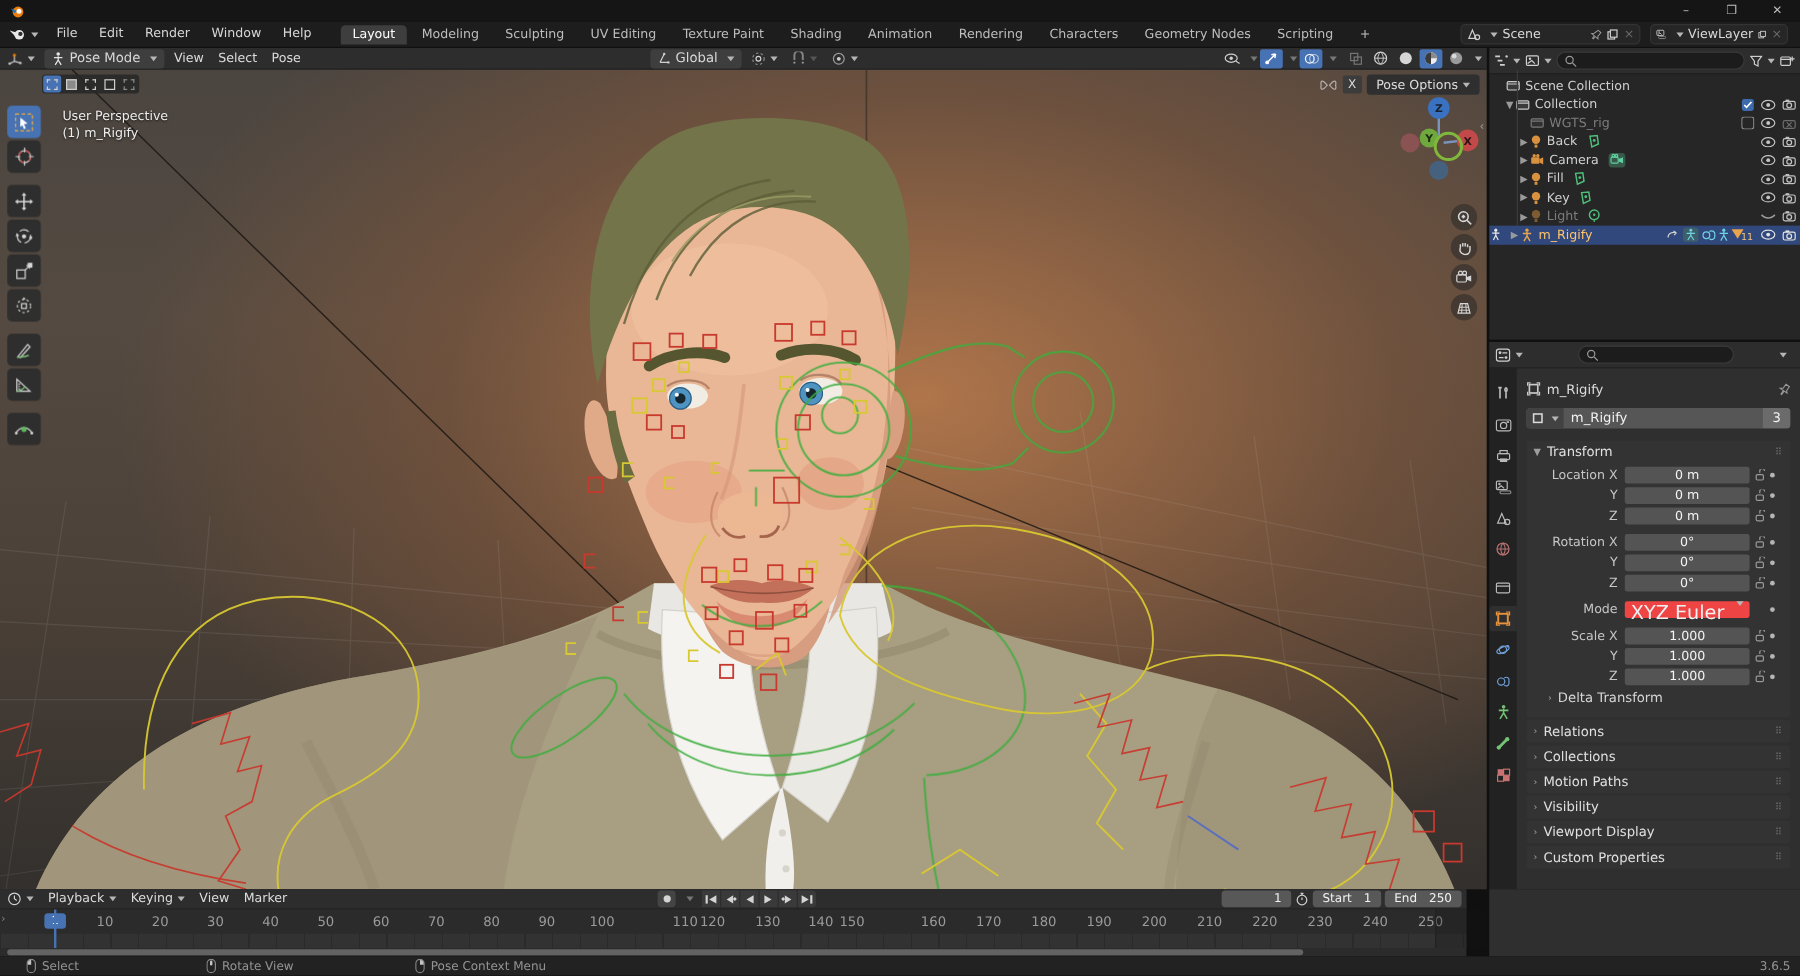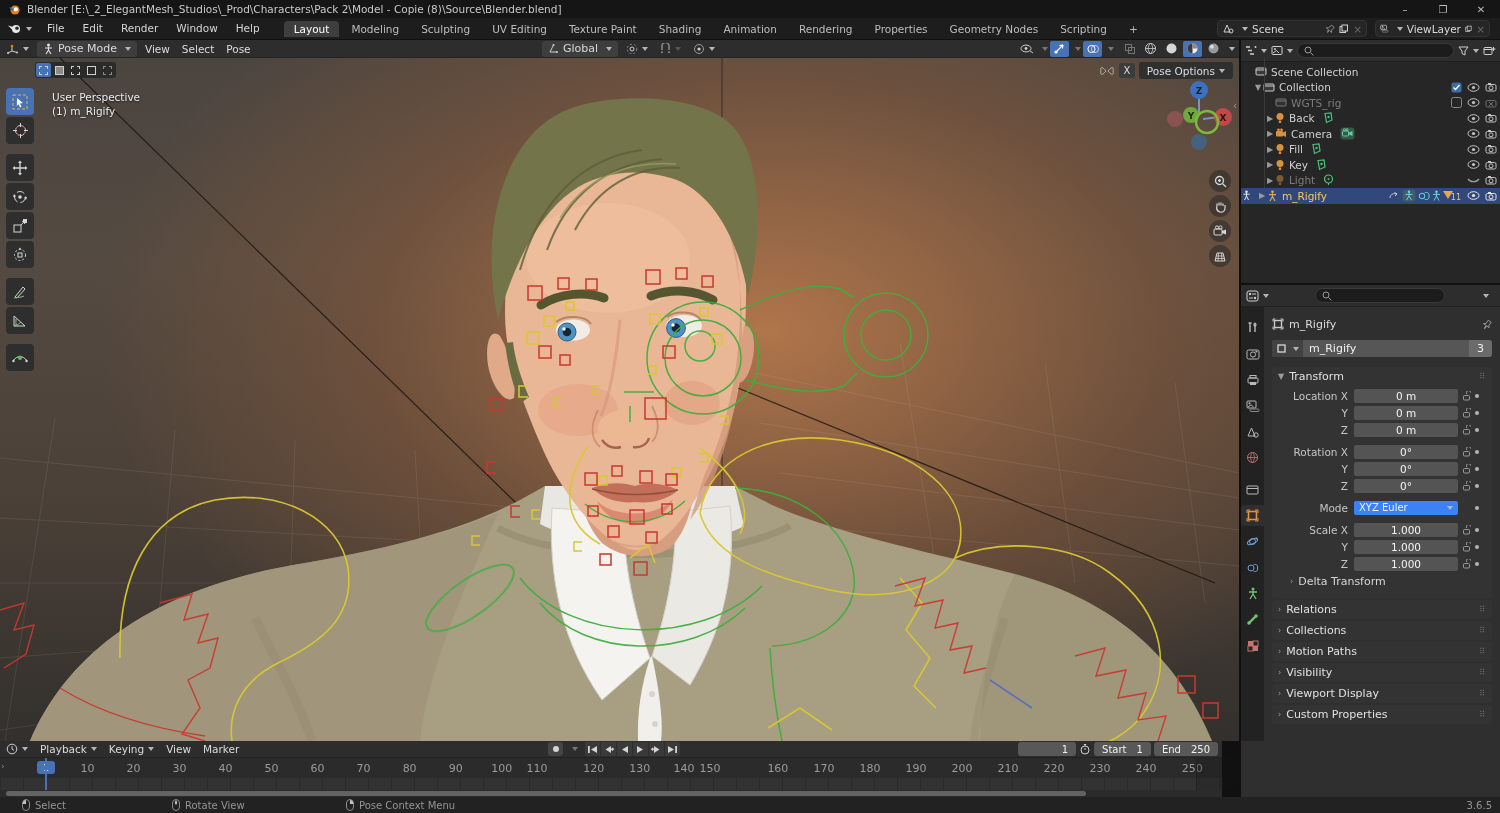--- a/index.html
+++ b/index.html
@@ -71,21 +71,21 @@
   .namefield .chip{background:#424242;height:100%;display:flex;align-items:center;padding:0 4px;gap:2px}
   .namefield .nm{flex:1;padding:0 6px;color:#f1f1f1}
   .namefield .usr{background:#6b6b6b;height:100%;display:flex;align-items:center;padding:0 8px;color:#f1f1f1}
   .panel{background:#333;border-radius:3px;margin-bottom:2px}
   .panelhead{display:flex;align-items:center;height:19px;padding:0 6px;color:#e0e0e0;gap:5px}
   .grip{margin-left:auto;color:#6e6e6e;font-size:8px;letter-spacing:1px}
   .tf{padding:2px 4px 8px 4px}
   .trow{display:flex;align-items:center;height:15px;margin-bottom:2px}
   .trow .tl{width:78px;text-align:right;padding-right:6px;color:#c6c6c6;font-size:10.5px;white-space:nowrap}
   .slider{flex:1;background:#545454;border-radius:2px;height:14px;display:flex;align-items:center;justify-content:center;color:#f4f4f4;font-size:10.5px}
-  .dd{flex:1;background:#3b82f6;border-radius:2px;height:14px;display:flex;align-items:center;color:#f0f0f0;font-size:10px;padding:0 5px}
+  .dd{flex:1;background:#ef4444;border-radius:2px;height:14px;display:flex;align-items:flex-start;color:#f0f0f0;font-size:16px;padding:0 5px}
   .dd .caret{margin-left:auto}
   .lockdot{display:flex;align-items:center;gap:4px;padding-left:4px;width:30px}
   .adot{width:4px;height:4px;border-radius:50%;background:#b5b5b5}
   .gaprow{height:5px}
   .subhead{display:flex;align-items:center;height:17px;color:#d5d5d5;padding-left:14px;gap:5px}
   .arrow{color:#9d9d9d;font-size:8px}
   
   .timeline{position:absolute;left:0;top:741px;width:1222px;height:56px;background:#2b2b2b}
   .tlhead{height:17px;background:#2d2d2d;display:flex;align-items:center;border-bottom:1px solid #222;position:relative}
   .transport{position:absolute;left:548px;top:1px;display:flex;align-items:center;gap:1px}
@@ -111,21 +111,20 @@
 <body>
 
 <div class="app">
 
   <div class="titlebar">
     <svg width="12" height="12" viewBox="0 0 12 12">
         <circle cx="7" cy="7" r="4.5" fill="#e87d0d"></circle>
         <circle cx="7.8" cy="6.4" r="2.1" fill="#fff"></circle>
         <path d="M1 4 L6 6 L4 8 Z" fill="#2a6fb0"></path>
       </svg>
-    <span class="ttl">Blender [E:\_2_ElegantMesh_Studios\_Prod\Characters\Pack 2\Model - Copie (8)\Source\Blender.blend]</span>
     <div class="winbtns">
       <div class="winbtn">–</div>
       <div class="winbtn">❐</div>
       <div class="winbtn">✕</div>
     </div>
   </div>
 
   <div class="topbar">
     <div class="hbtn" style="padding-left:8px">
       <svg width="14" height="11" viewBox="0 0 14 11">
@@ -144,21 +143,21 @@
     </div>
     <div class="wstabs">
       <span class="wstab active">Layout</span>
         <span class="wstab">Modeling</span>
         <span class="wstab">Sculpting</span>
         <span class="wstab">UV Editing</span>
         <span class="wstab">Texture Paint</span>
         <span class="wstab">Shading</span>
         <span class="wstab">Animation</span>
         <span class="wstab">Rendering</span>
-        <span class="wstab">Properties</span>
+        <span class="wstab">Characters</span>
         <span class="wstab">Geometry Nodes</span>
         <span class="wstab">Scripting</span>
         <span class="wstab">+</span>
     </div>
     <div style="margin-left:auto;display:flex;gap:8px;padding-right:10px">
       <div class="idfield" style="width:150px">
         <svg width="12" height="11" viewBox="0 0 12 11">
             <path d="M2 9 L5 2 L8 9 Z" fill="none" stroke="#cdcdcd"></path>
             <circle cx="9" cy="8" r="2" fill="none" stroke="#cdcdcd"></circle>
           </svg>
@@ -1269,21 +1268,21 @@
       <span class="rnum" style="left: 87.427px;">10</span>
         <span class="rnum" style="left: 133.457px;">20</span>
         <span class="rnum" style="left: 179.487px;">30</span>
         <span class="rnum" style="left: 225.517px;">40</span>
         <span class="rnum" style="left: 271.547px;">50</span>
         <span class="rnum" style="left: 317.577px;">60</span>
         <span class="rnum" style="left: 363.607px;">70</span>
         <span class="rnum" style="left: 409.637px;">80</span>
         <span class="rnum" style="left: 455.667px;">90</span>
         <span class="rnum" style="left: 501.697px;">100</span>
-        <span class="rnum" style="left: 537px;">110</span>
+        <span class="rnum" style="left: 571px;">110</span>
         <span class="rnum" style="left: 593.757px;">120</span>
         <span class="rnum" style="left: 639.787px;">130</span>
         <span class="rnum" style="left: 684px;">140</span>
         <span class="rnum" style="left: 710px;">150</span>
         <span class="rnum" style="left: 777.877px;">160</span>
         <span class="rnum" style="left: 823.907px;">170</span>
         <span class="rnum" style="left: 869.937px;">180</span>
         <span class="rnum" style="left: 915.967px;">190</span>
         <span class="rnum" style="left: 961.997px;">200</span>
         <span class="rnum" style="left: 1008.03px;">210</span>

